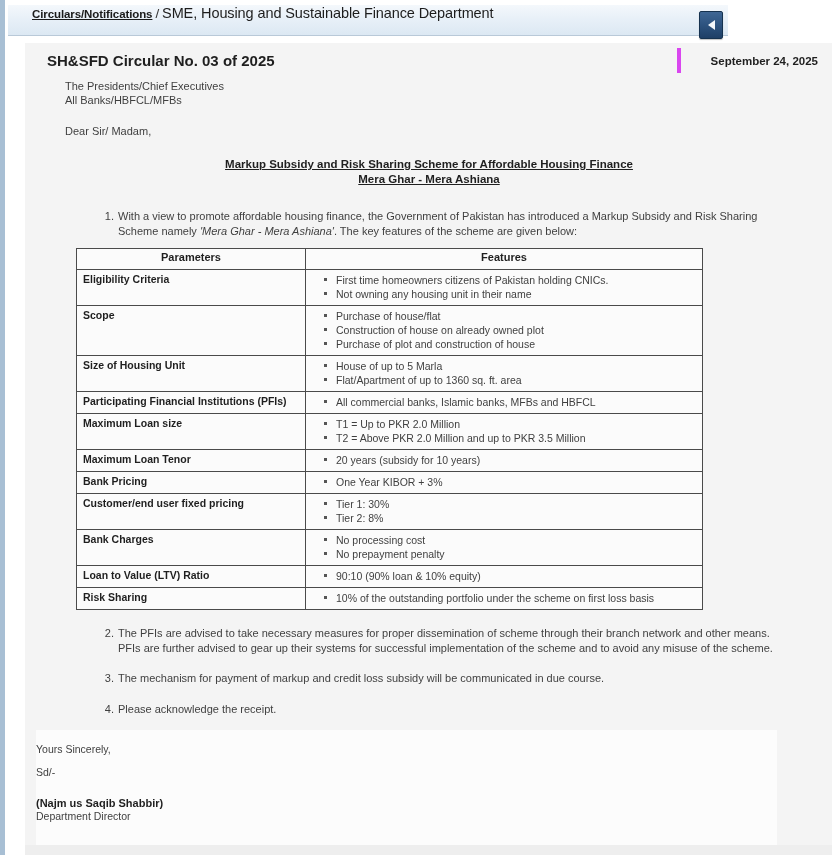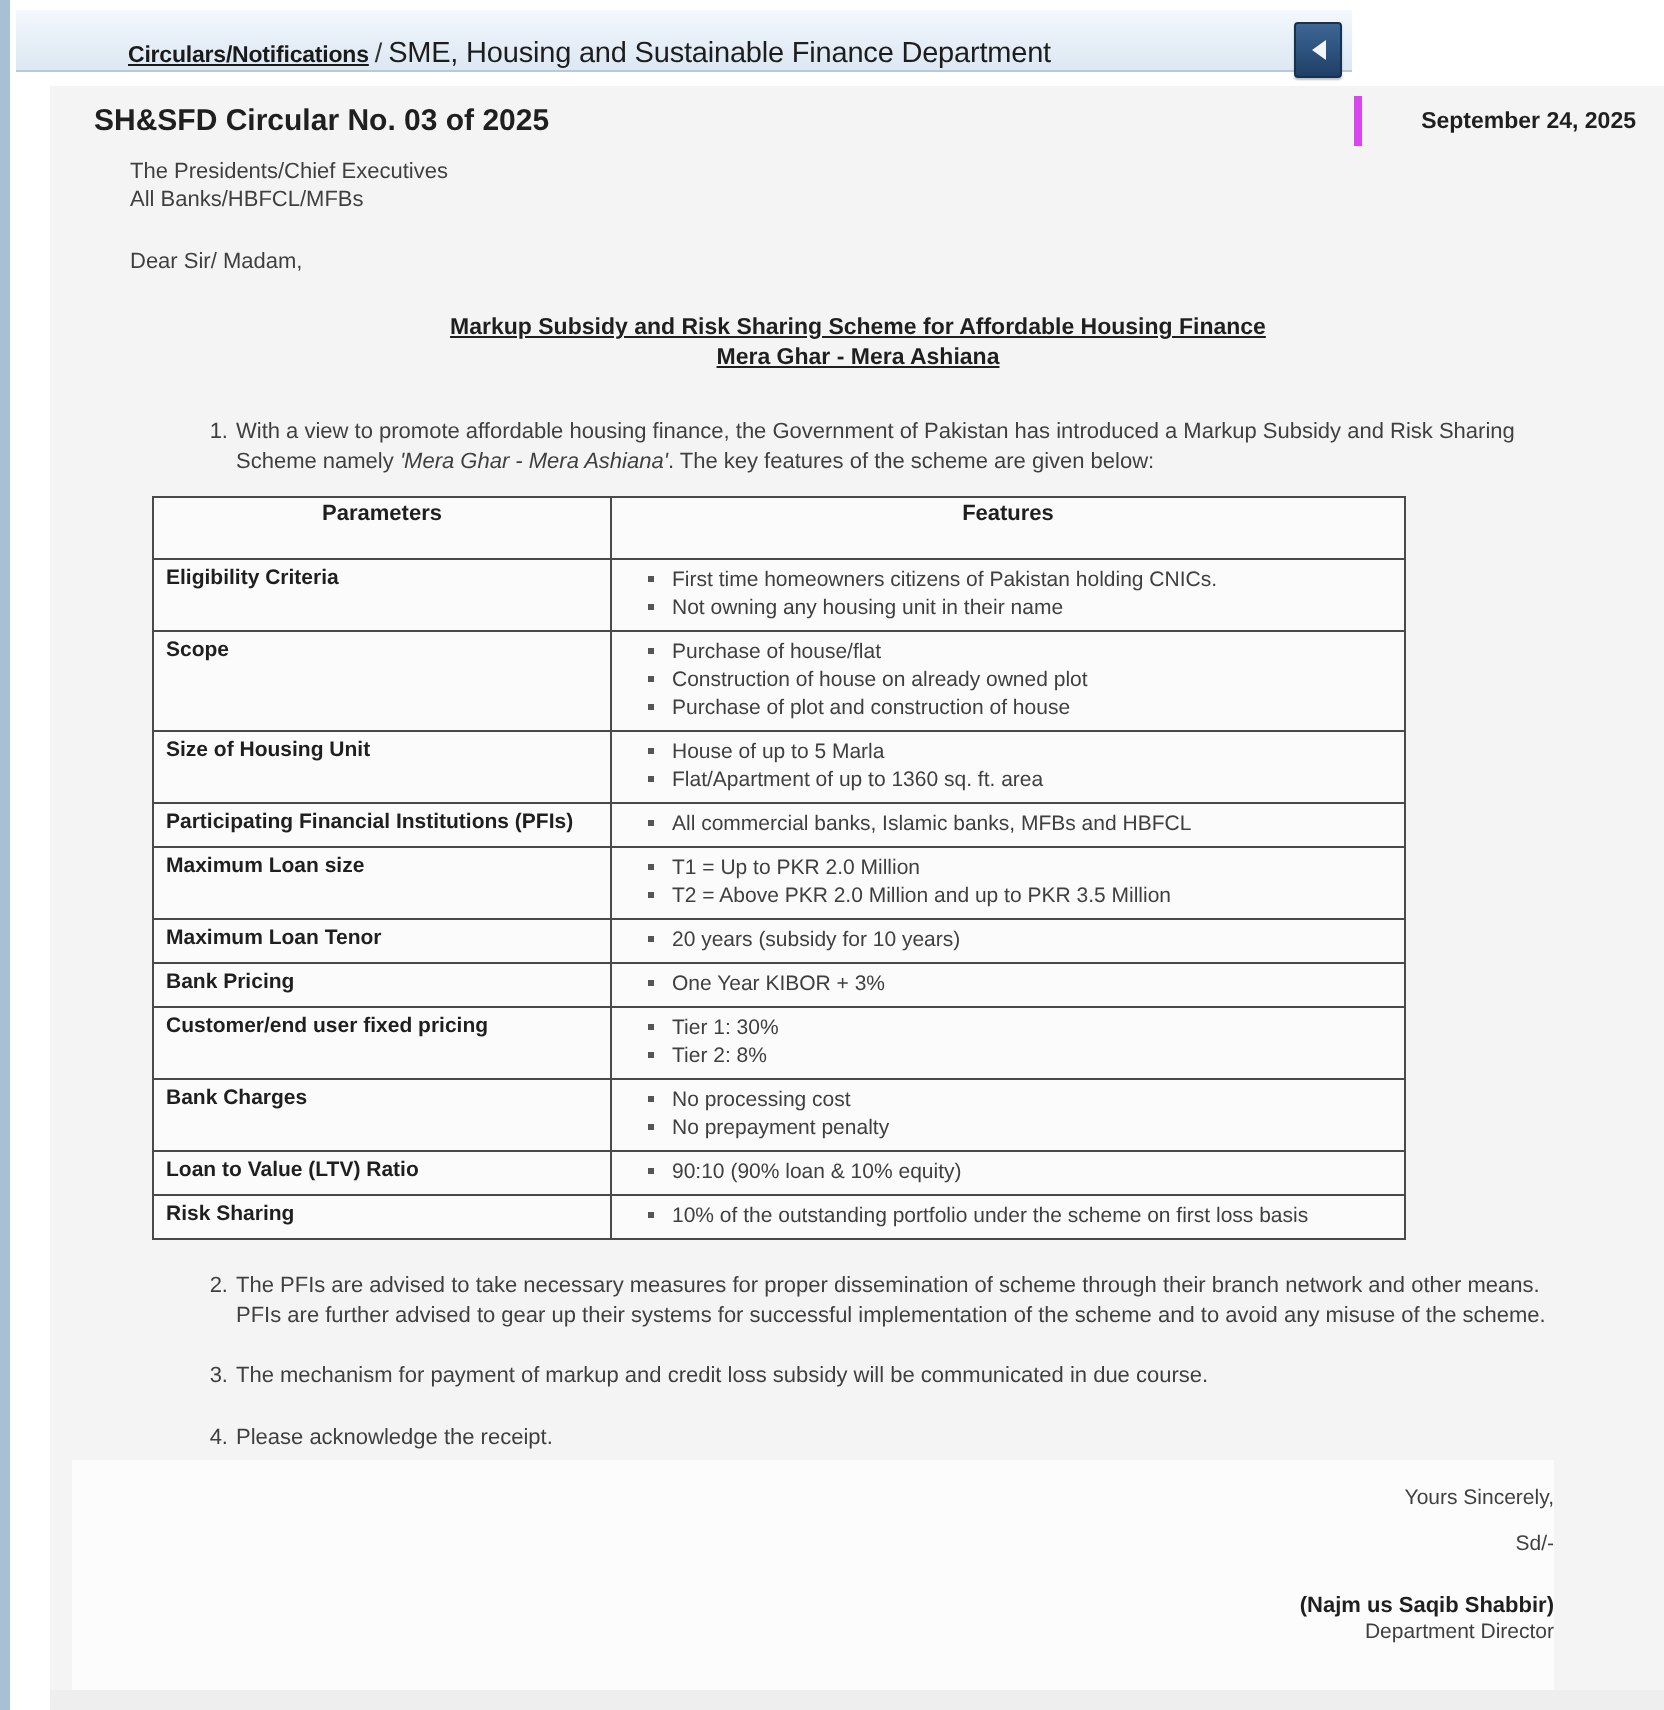--- a/index.html
+++ b/index.html
@@ -41,29 +41,28 @@
     width: 3px;
     height: 855px;
     background: #ffffff;
   }
 
   
   .breadcrumb-bar {
     position: absolute;
     left: 8px;
     top: 4px;
-    width: 668px;
+    width: 720px;
     height: 32px;
     background: linear-gradient(to bottom, #f4f8fc 0%, #e8f0f8 45%, #dce8f3 100%);
     border-top: 1px solid #ffffff;
     border-bottom: 1px solid #b9c9d8;
     box-sizing: border-box;
     display: flex;
-    align-items: flex-end;
-    padding-left: 32px;
+    align-items: flex-start;
   }
   .breadcrumb-text {
     margin-left: 24px;
     font-size: 13.5px;
     color: #1d1d1d;
     white-space: nowrap;
     letter-spacing: -0.1px;
   }
   .breadcrumb-link {
     color: #1a1a1a;
@@ -222,21 +221,21 @@
     padding: 3px 6px 4px 6px;
     box-sizing: border-box;
   }
   .features-table th {
     text-align: center;
     font-size: 11px;
     font-weight: 700;
     color: #1f1f1f;
     height: 17px;
     padding-top: 2px;
-    padding-bottom: 16px;
+    padding-bottom: 6px;
   }
   .col-param { width: 229px; }
   .col-feat  { width: 397px; }
 
   .param-cell {
     font-size: 10.5px;
     font-weight: 700;
     color: #1f1f1f;
     line-height: 13px;
   }
@@ -266,21 +265,21 @@
   .sign-panel {
     position: absolute;
     left: 11px;
     top: 687px;
     width: 741px;
     height: 115px;
     background: #fcfcfc;
     box-sizing: border-box;
   }
   .sign-inner {
-    text-align: right;
+    text-align: left;
     padding-top: 11px;
     width: 100%;
   }
   .sign-line {
     font-size: 10.5px;
     color: #3f3f3f;
     line-height: 16px;
   }
   .sign-sd { margin-top: 7px; }
   .sign-name {

